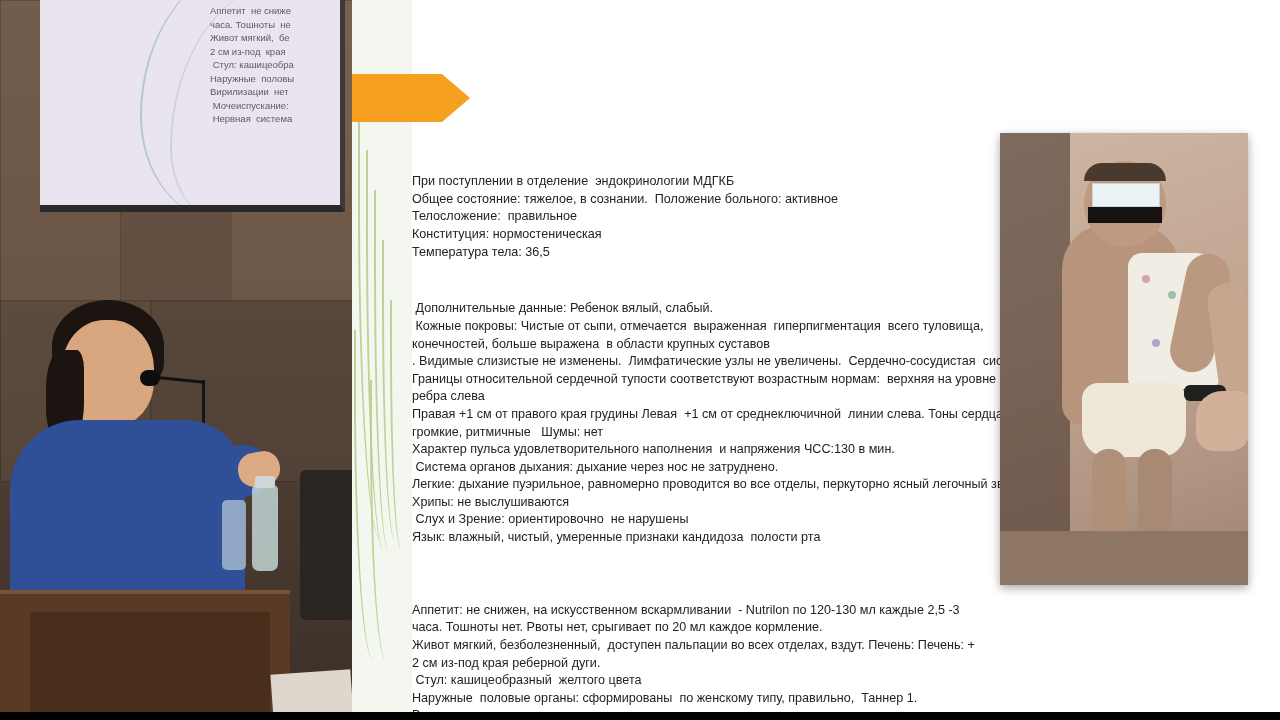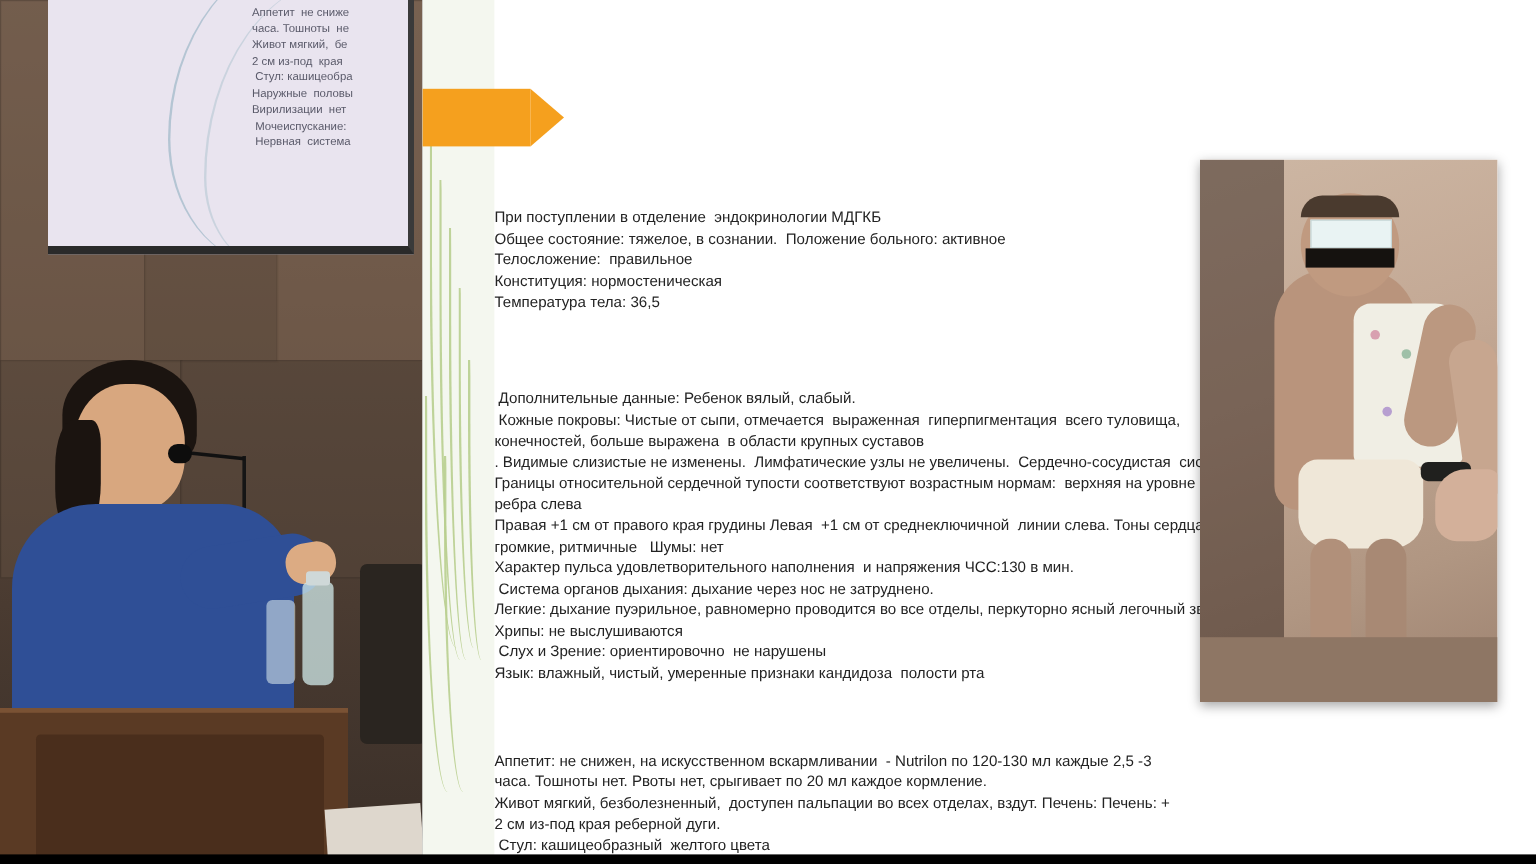--- a/index.html
+++ b/index.html
@@ -229,21 +229,21 @@
   }
   .slide-body {
     position: absolute;
     left: 60px; top: 138px;
     width: 640px;
     color: #232323;
     font-size: 12.6px;
     line-height: 17.6px;
     white-space: pre-wrap;
   }
-  .block { margin-bottom: 28px; }
+  .block { margin-bottom: 4px; }
   .block.b2 { margin-bottom: 20px; }
   .block.b3 { margin-bottom: 0; }
 
   
   .photo-frame {
     position: absolute;
     left: 648px; top: 133px;
     width: 248px; height: 452px;
     background: #ffffff;
     box-shadow: 0 3px 9px rgba(0,0,0,0.35);

